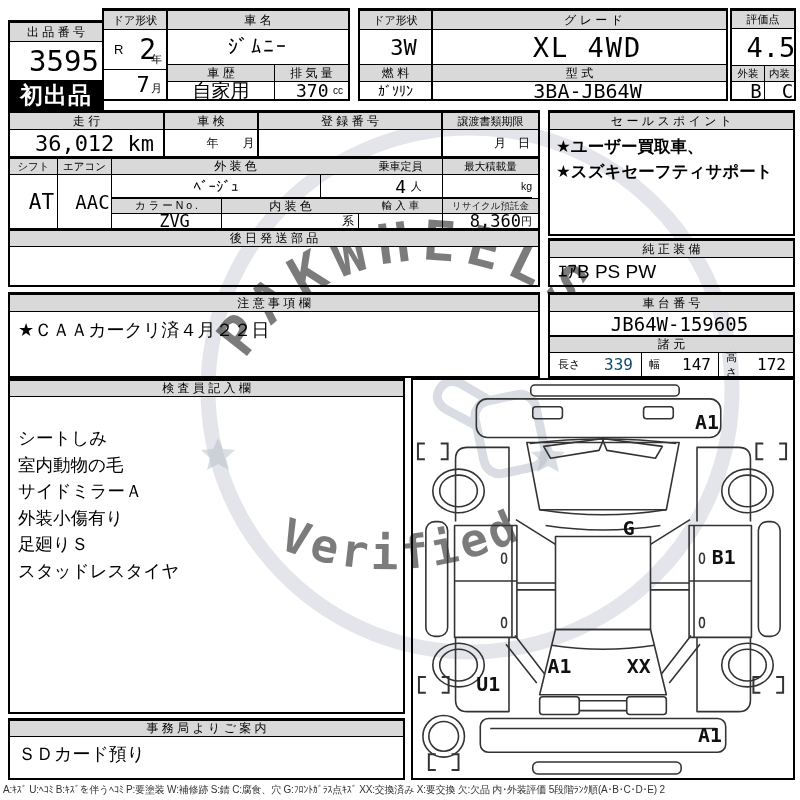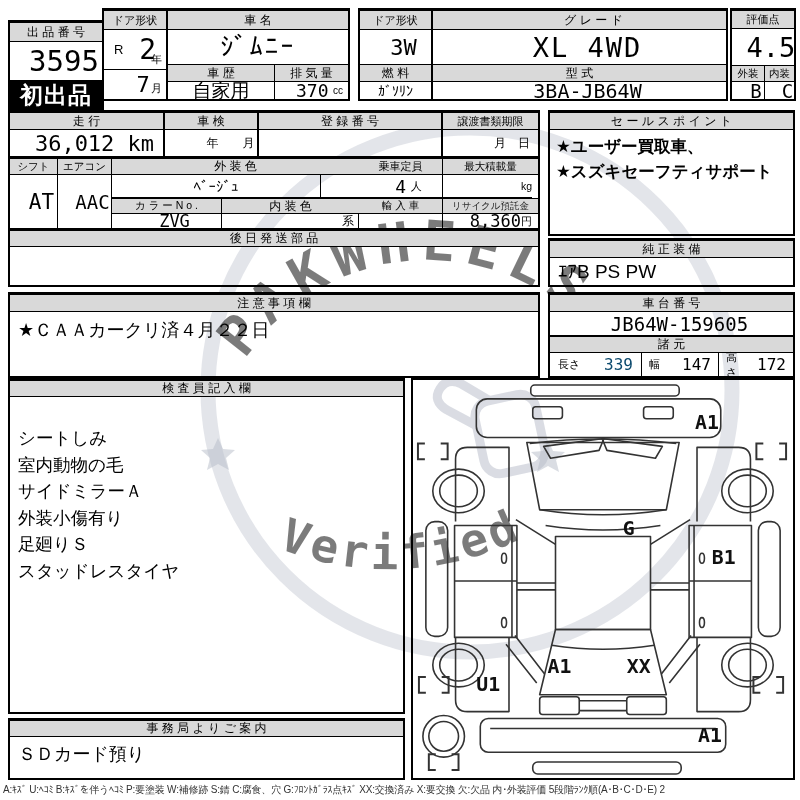--- a/index.html
+++ b/index.html
@@ -57,21 +57,21 @@
       <span style="position:absolute;right:4px;bottom:2px;font-size:11px;">年</span>
     </div>
     <div class="cl" style="left:0;right:0;top:60px;bottom:0;">
       <span class="num" style="font-size:22px;">7</span>
       <span style="position:absolute;right:4px;bottom:3px;font-size:11px;">月</span>
     </div>
   </div>
 
   <div class="bx" style="left:166px;top:8px;width:184px;height:93px;">
     <div class="hd" style="left:0;right:0;top:0;height:20px;">車 名</div>
-    <div class="cl" style="left:0;right:0;top:20px;height:34px;font-size:27px;letter-spacing:2px;">ｼﾞﾑﾆｰ</div>
+    <div class="cl" style="left:0;right:0;top:20px;height:34px;font-size:21px;letter-spacing:2px;">ｼﾞﾑﾆｰ</div>
     <div class="hd" style="left:0;width:107px;top:54px;height:18px;border-right:1px solid #000;">車 歴</div>
     <div class="hd" style="left:107px;right:0;top:54px;height:18px;">排 気 量</div>
     <div class="cl" style="left:0;width:107px;top:72px;bottom:0;font-size:19px;border-right:1px solid #000;">自家用</div>
     <div class="cl" style="left:107px;right:0;top:72px;bottom:0;">
       <span class="num" style="font-size:18px;">370</span>&nbsp;<span style="font-size:10px;">cc</span>
     </div>
   </div>
 
   <div class="bx" style="left:358px;top:8px;width:75px;height:93px;">
     <div class="hd" style="left:0;right:0;top:0;height:20px;font-size:11px;">ドア形状</div>

